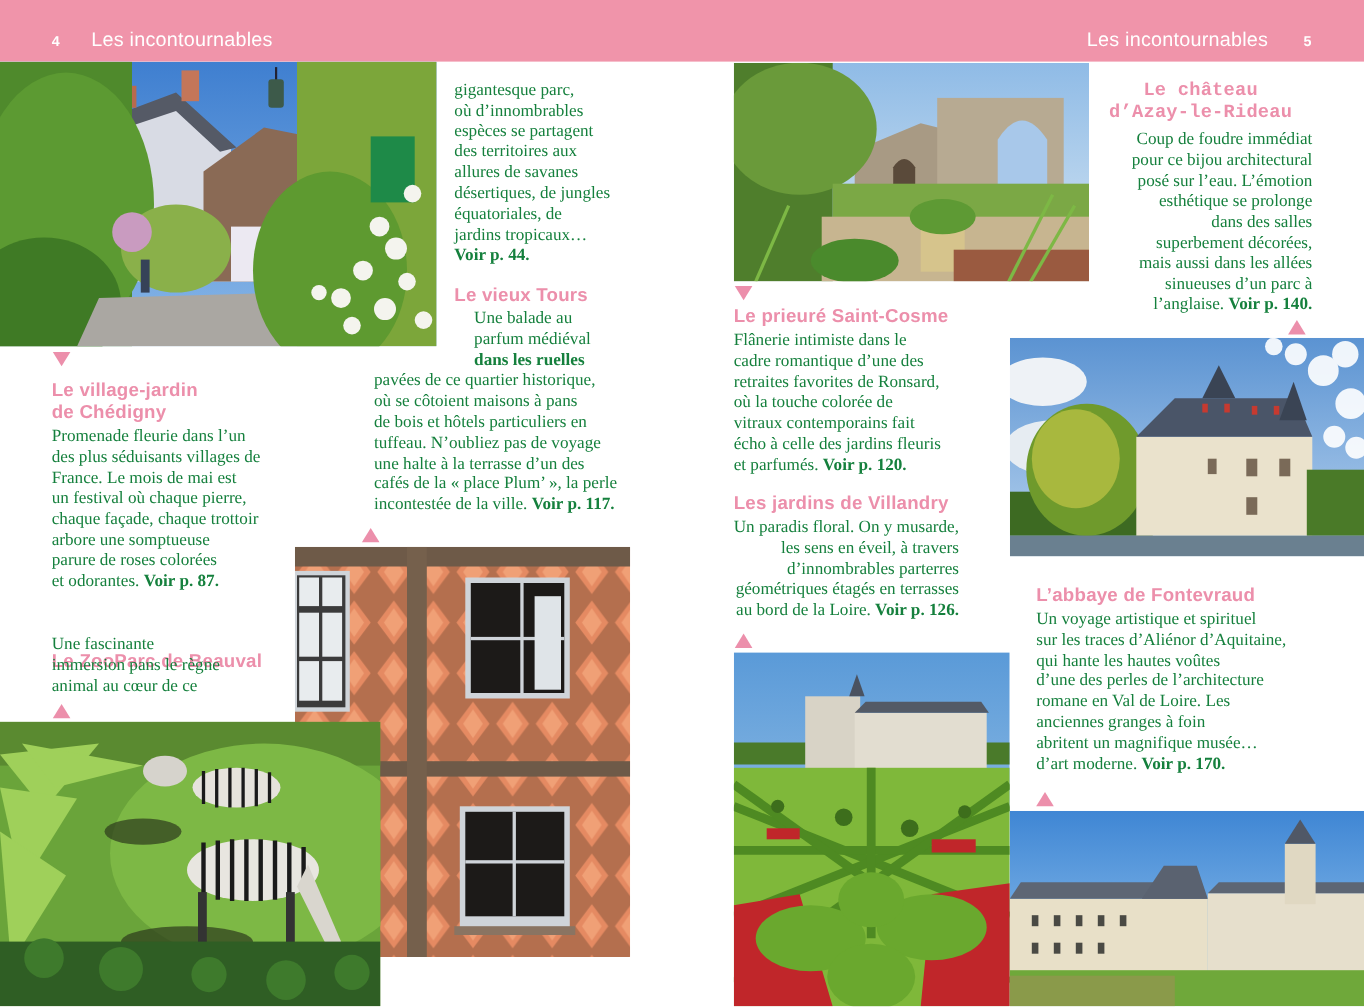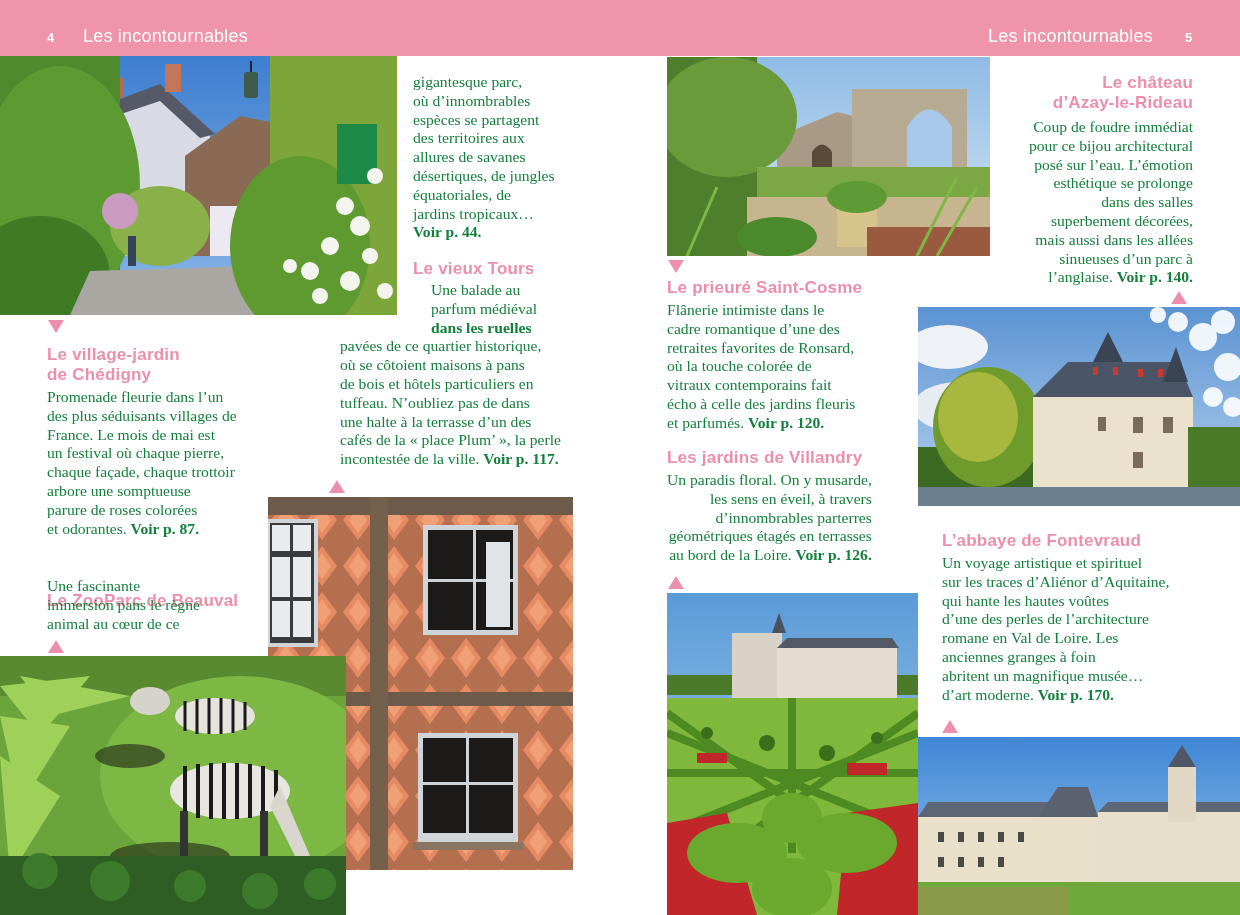--- a/index.html
+++ b/index.html
@@ -8,21 +8,21 @@
 
   .header { position:absolute; top:0; height:56px; background:#f094aa; color:#fff; }
   .header.left { left:0; width:620px; }
   .header.right { left:620px; width:620px; }
   .hdr-num { position:absolute; top:30px; font-family:"Liberation Sans", sans-serif; font-weight:bold; font-size:13px; }
   .hdr-title { position:absolute; top:26px; font-family:"Liberation Sans", sans-serif; font-size:18px; letter-spacing:0.2px; }
 
   .photo { position:absolute; overflow:hidden; }
 
   .title { position:absolute; font-family:"Liberation Sans", sans-serif; font-weight:bold; color:#ec8fab; font-size:17px; line-height:20px; letter-spacing:0.2px; }
-  .title.right { text-align:right; }
+  .title.right { text-align:center;font-family:Liberation Mono, monospace; }
   .body { position:absolute; font-family:"Liberation Serif", serif; font-size:15.6px; line-height:18.8px; color:#15803d; }
   .body.right { text-align:right; }
   .body b { font-weight:bold; }
   .line { display:block; white-space:nowrap; }
 
   .tri-down { position:absolute; width:0; height:0; border-left:8px solid transparent; border-right:8px solid transparent; border-top:13px solid #ec8fab; }
   .tri-up { position:absolute; width:0; height:0; border-left:8px solid transparent; border-right:8px solid transparent; border-bottom:13px solid #ec8fab; }
 </style>
 </head>
 <body>
@@ -115,21 +115,21 @@
 </div>
 
 <div class="title" style="left:413px;top:259px;">Le vieux Tours</div>
 <div class="body" style="left:322px;top:281px;margin-left:18px;">
   <span class="line" style="padding-left:91px;">Une balade au</span>
   <span class="line" style="padding-left:91px;">parfum médiéval</span>
   <span class="line" style="padding-left:91px;font-weight:bold;">dans les ruelles</span>
   <span class="line">pavées de ce quartier historique,</span>
   <span class="line">où se côtoient maisons à pans</span>
   <span class="line">de bois et hôtels particuliers en</span>
-  <span class="line">tuffeau. N’oubliez pas de dans</span>
+  <span class="line">tuffeau. N’oubliez pas de voyage</span>
   <span class="line">une halte à la terrasse d’un des</span>
   <span class="line">cafés de la « place Plum’ », la perle</span>
   <span class="line"><span>incontestée de la ville. </span><b>Voir p. 117.</b></span>
 </div>
 <div class="tri-up" style="left:329px;top:480px;"></div>
 
 <div class="photo" style="left:268px;top:497px;width:305px;height:373px;">
   <svg width="305" height="373" viewBox="0 0 305 373">
     <defs>
       <pattern id="brick" width="36" height="46" patternUnits="userSpaceOnUse">

